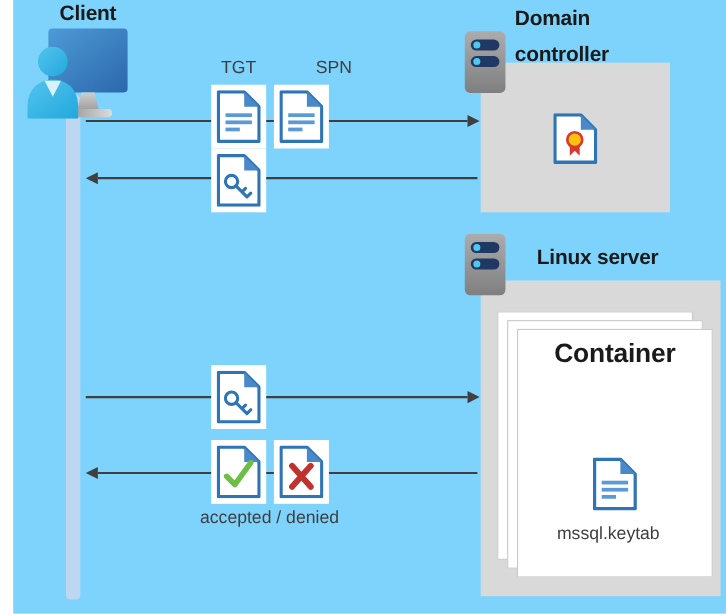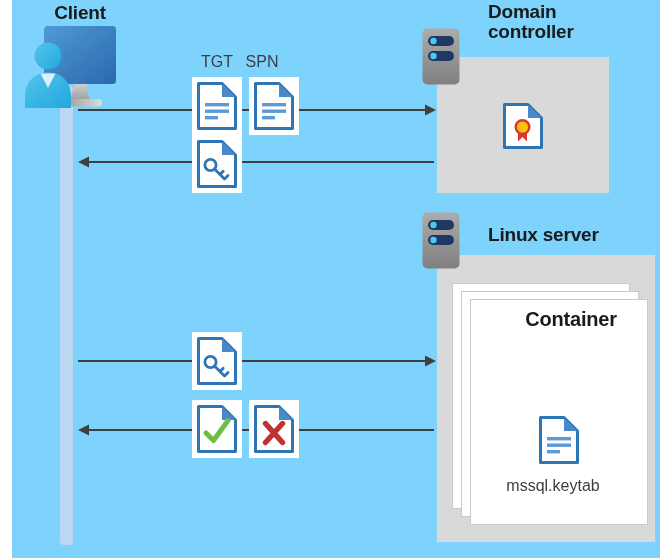--- a/index.html
+++ b/index.html
@@ -104,21 +104,21 @@
             <stop offset="1" stop-color="#7F7F7F"></stop>
         </linearGradient>
       </defs>
       <rect x="0.5" y="0.5" width="37" height="56" rx="5" fill="url(#srv1)"></rect>
       <rect x="6" y="8" width="26" height="10" rx="5" fill="var(--pill_navy)"></rect>
       <circle cx="11.5" cy="13" r="3.2" fill="var(--dot_cyan)"></circle>
       <rect x="6" y="23" width="26" height="10" rx="5" fill="var(--pill_navy)"></rect>
       <circle cx="11.5" cy="28" r="3.2" fill="var(--dot_cyan)"></circle>
     </svg>
   </div>
-  <div class="abs heading label" style="left:476px;top:2px;width:112px;line-height:20px;">Domain controller</div>
+  <div class="abs heading label" style="left:456px;top:2px;width:112px;line-height:32px;">Domain controller</div>
   <div class="abs icon" style="left:491px;top:103px;">
     <svg width="40" height="46" viewBox="0 0 40 46">
       <polygon points="1.5,1.5 25,1.5 38.5,15 38.5,44.5 1.5,44.5" fill="#fff" stroke="var(--doc_border)" stroke-width="3" stroke-linejoin="round"></polygon>
       <polygon points="25,1.5 25,15 38.5,15" fill="var(--doc_fold)"></polygon>
       <path d="M15,26 L15,38.5 L19.5,34 L24,38.5 L24,26 Z" fill="var(--rosette_red)"></path>
       <circle cx="19.5" cy="24" r="6.8" fill="var(--rosette_yellow)" stroke="var(--rosette_red)" stroke-width="2.4"></circle>
     </svg>
   </div>
 
   <div class="abs icon" style="left:410px;top:212px;">
@@ -134,36 +134,37 @@
       <circle cx="11.5" cy="13" r="3.2" fill="var(--dot_cyan)"></circle>
       <rect x="6" y="23" width="26" height="10" rx="5" fill="var(--pill_navy)"></rect>
       <circle cx="11.5" cy="28" r="3.2" fill="var(--dot_cyan)"></circle>
     </svg>
   </div>
   <div class="abs heading label nowrap" style="left:476px;top:224px;">Linux server</div>
 
   <div class="abs card card-back"></div>
   <div class="abs card card-mid"></div>
   <div class="abs card card-front"></div>
-  <div class="abs heading center label" style="left:458px;top:308px;width:178px;font-size:20px;padding-left:12px;">Container</div>
+  <div class="abs heading center label" style="left:458px;top:308px;width:178px;font-size:24px;">Container</div>
 
 
   <div class="abs icon" style="left:527px;top:416px;">
     <svg width="40" height="48" viewBox="0 0 40 48">
       <polygon points="1.5,1.5 25,1.5 38.5,15 38.5,46.5 1.5,46.5" fill="#fff" stroke="var(--doc_border)" stroke-width="3" stroke-linejoin="round"></polygon>
       <polygon points="25,1.5 25,15 38.5,15" fill="var(--doc_fold)"></polygon>
       <rect x="8" y="21" width="24" height="3.4" fill="var(--doc_lines)"></rect>
       <rect x="8" y="27.5" width="24" height="3.4" fill="var(--doc_lines)"></rect>
       <rect x="8" y="34" width="13" height="3.4" fill="var(--doc_lines)"></rect>
     </svg>
   </div>
   <div class="abs plain center label" style="left:458px;top:477px;width:166px;">mssql.keytab</div>
 
   <div class="abs plain center label" style="left:175px;top:53px;width:60px;">TGT</div>
-  <div class="abs plain center label" style="left:220px;top:53px;width:60px;">SPN</div>
+  <div class="abs plain center label" style="left:248px;top:53px;width:60px;text-align:right;">SPN</div>
+  <div class="abs plain center label" style="left:143px;top:462px;width:180px;">accepted / denied</div>
 
   <div class="abs doc" style="left:180px;top:77px;">
     <svg width="40" height="48" viewBox="0 0 40 48">
       <polygon points="1.5,1.5 25,1.5 38.5,15 38.5,46.5 1.5,46.5" fill="#fff" stroke="var(--doc_border)" stroke-width="3" stroke-linejoin="round"></polygon>
       <polygon points="25,1.5 25,15 38.5,15" fill="var(--doc_fold)"></polygon>
       <rect x="8" y="21" width="24" height="3.4" fill="var(--doc_lines)"></rect>
       <rect x="8" y="27.5" width="24" height="3.4" fill="var(--doc_lines)"></rect>
       <rect x="8" y="34" width="13" height="3.4" fill="var(--doc_lines)"></rect>
     </svg>
   </div>

